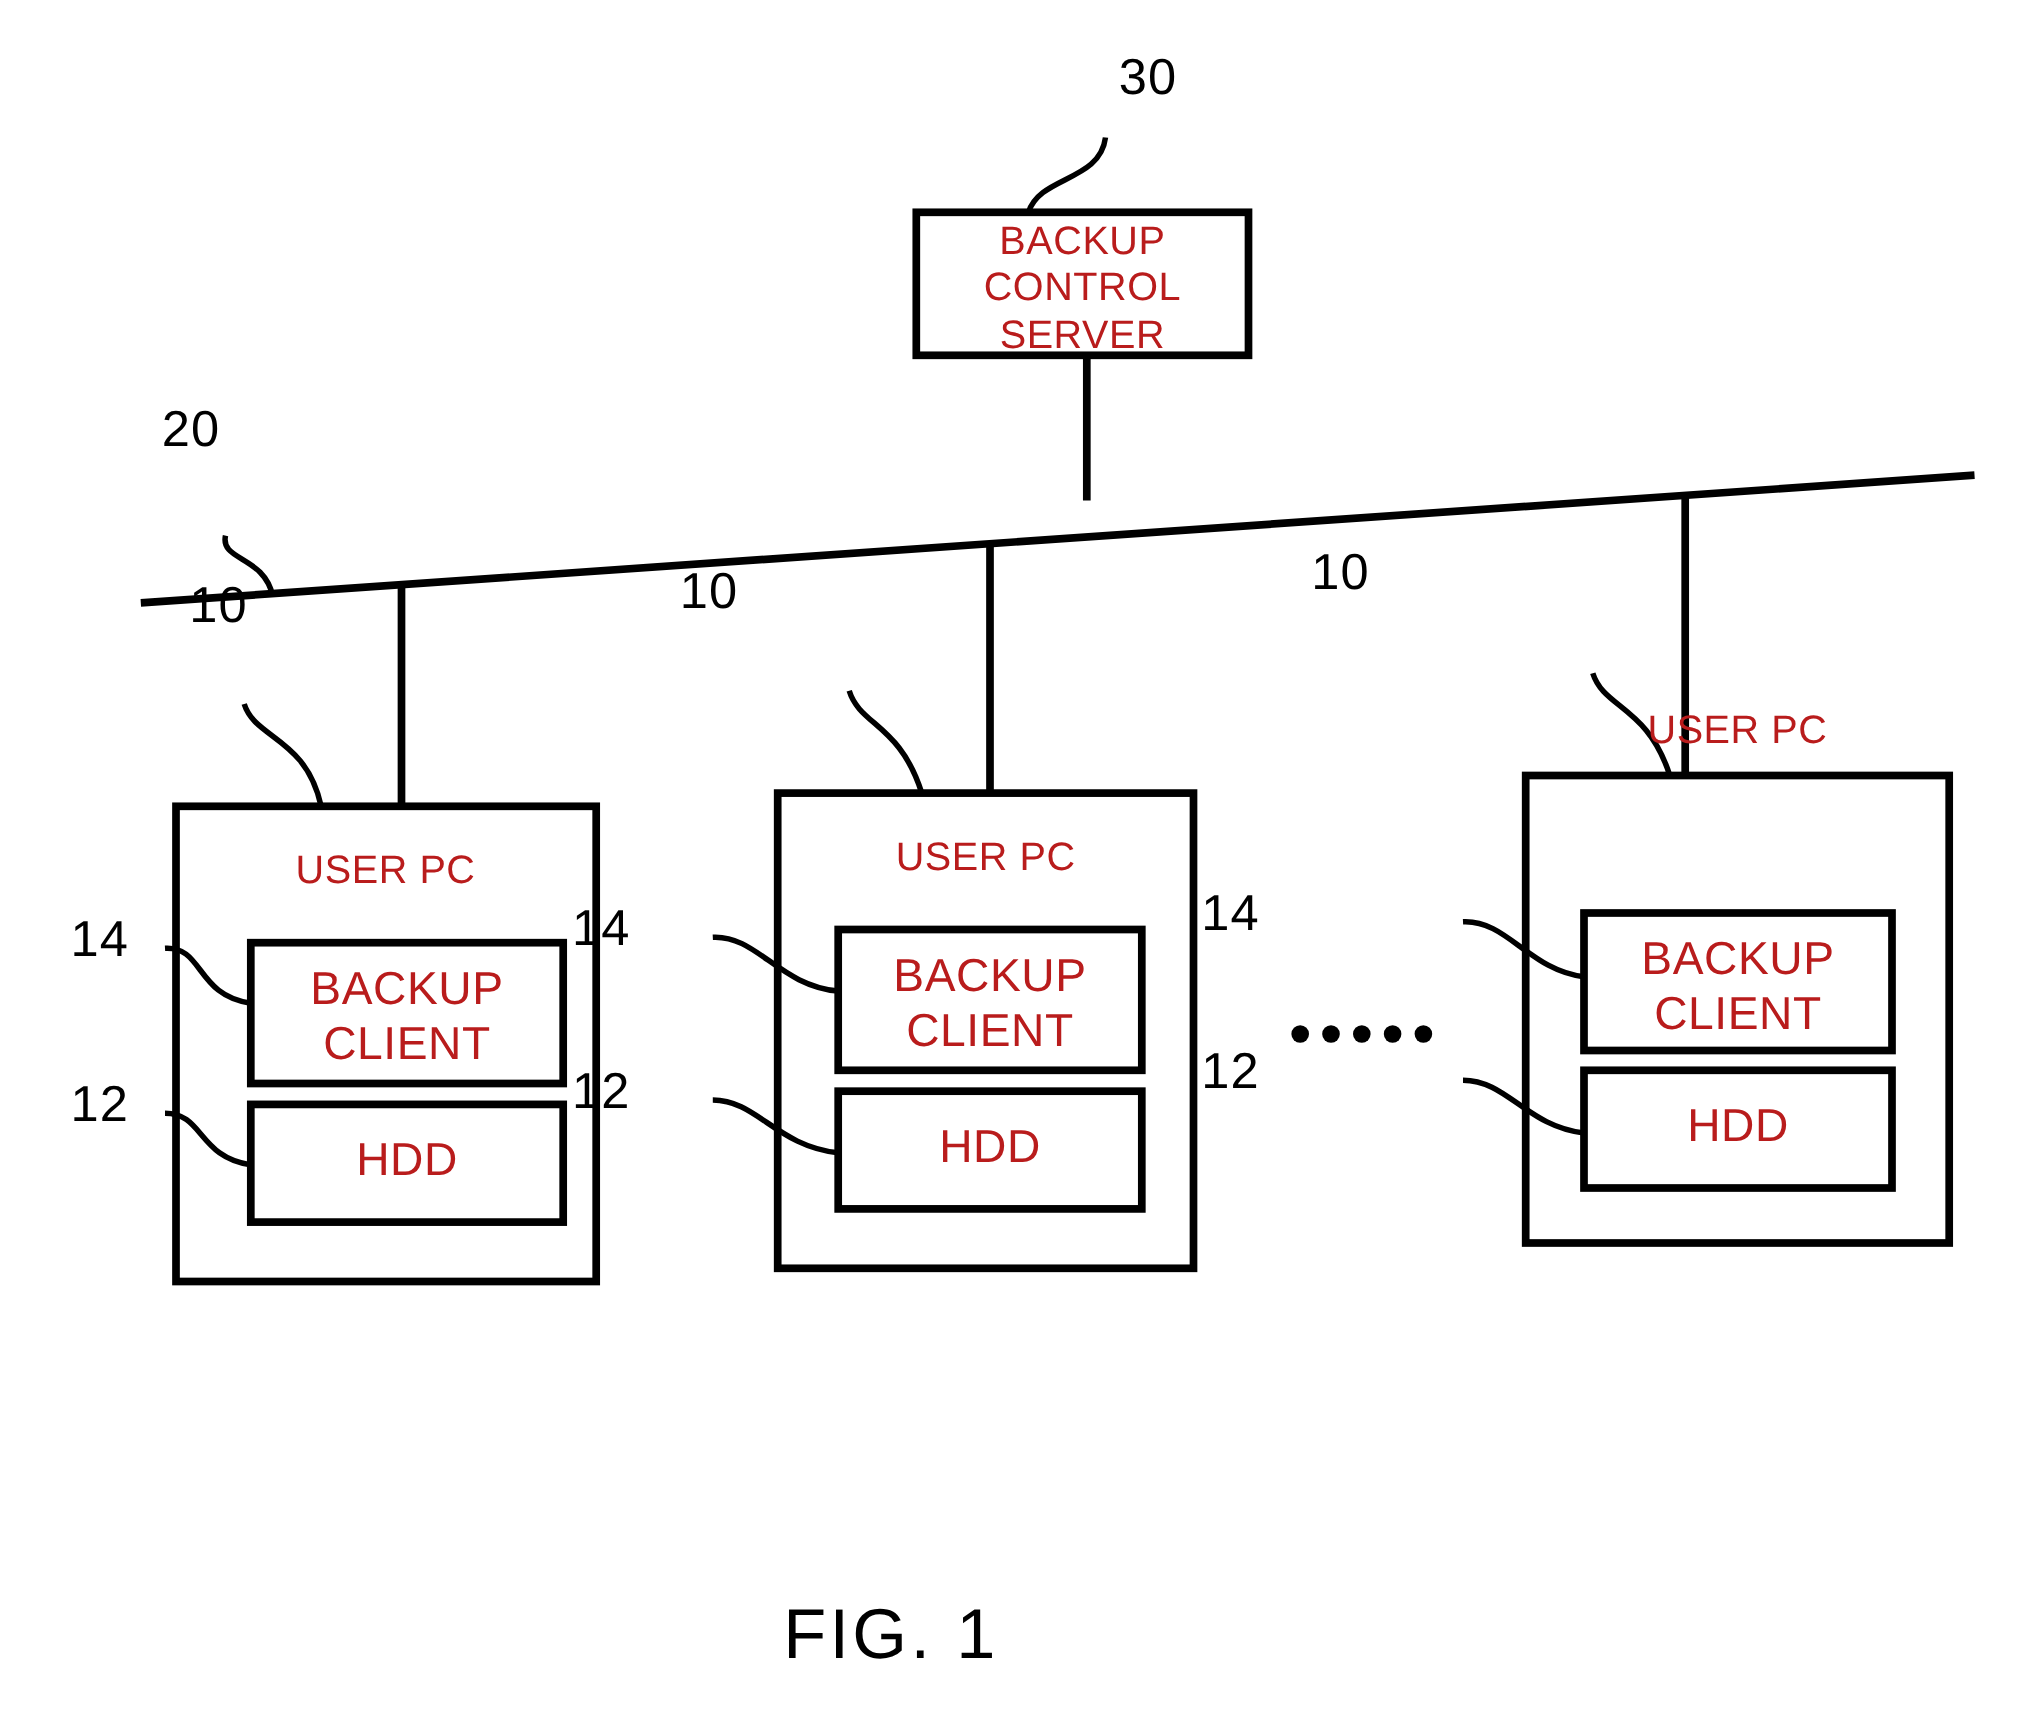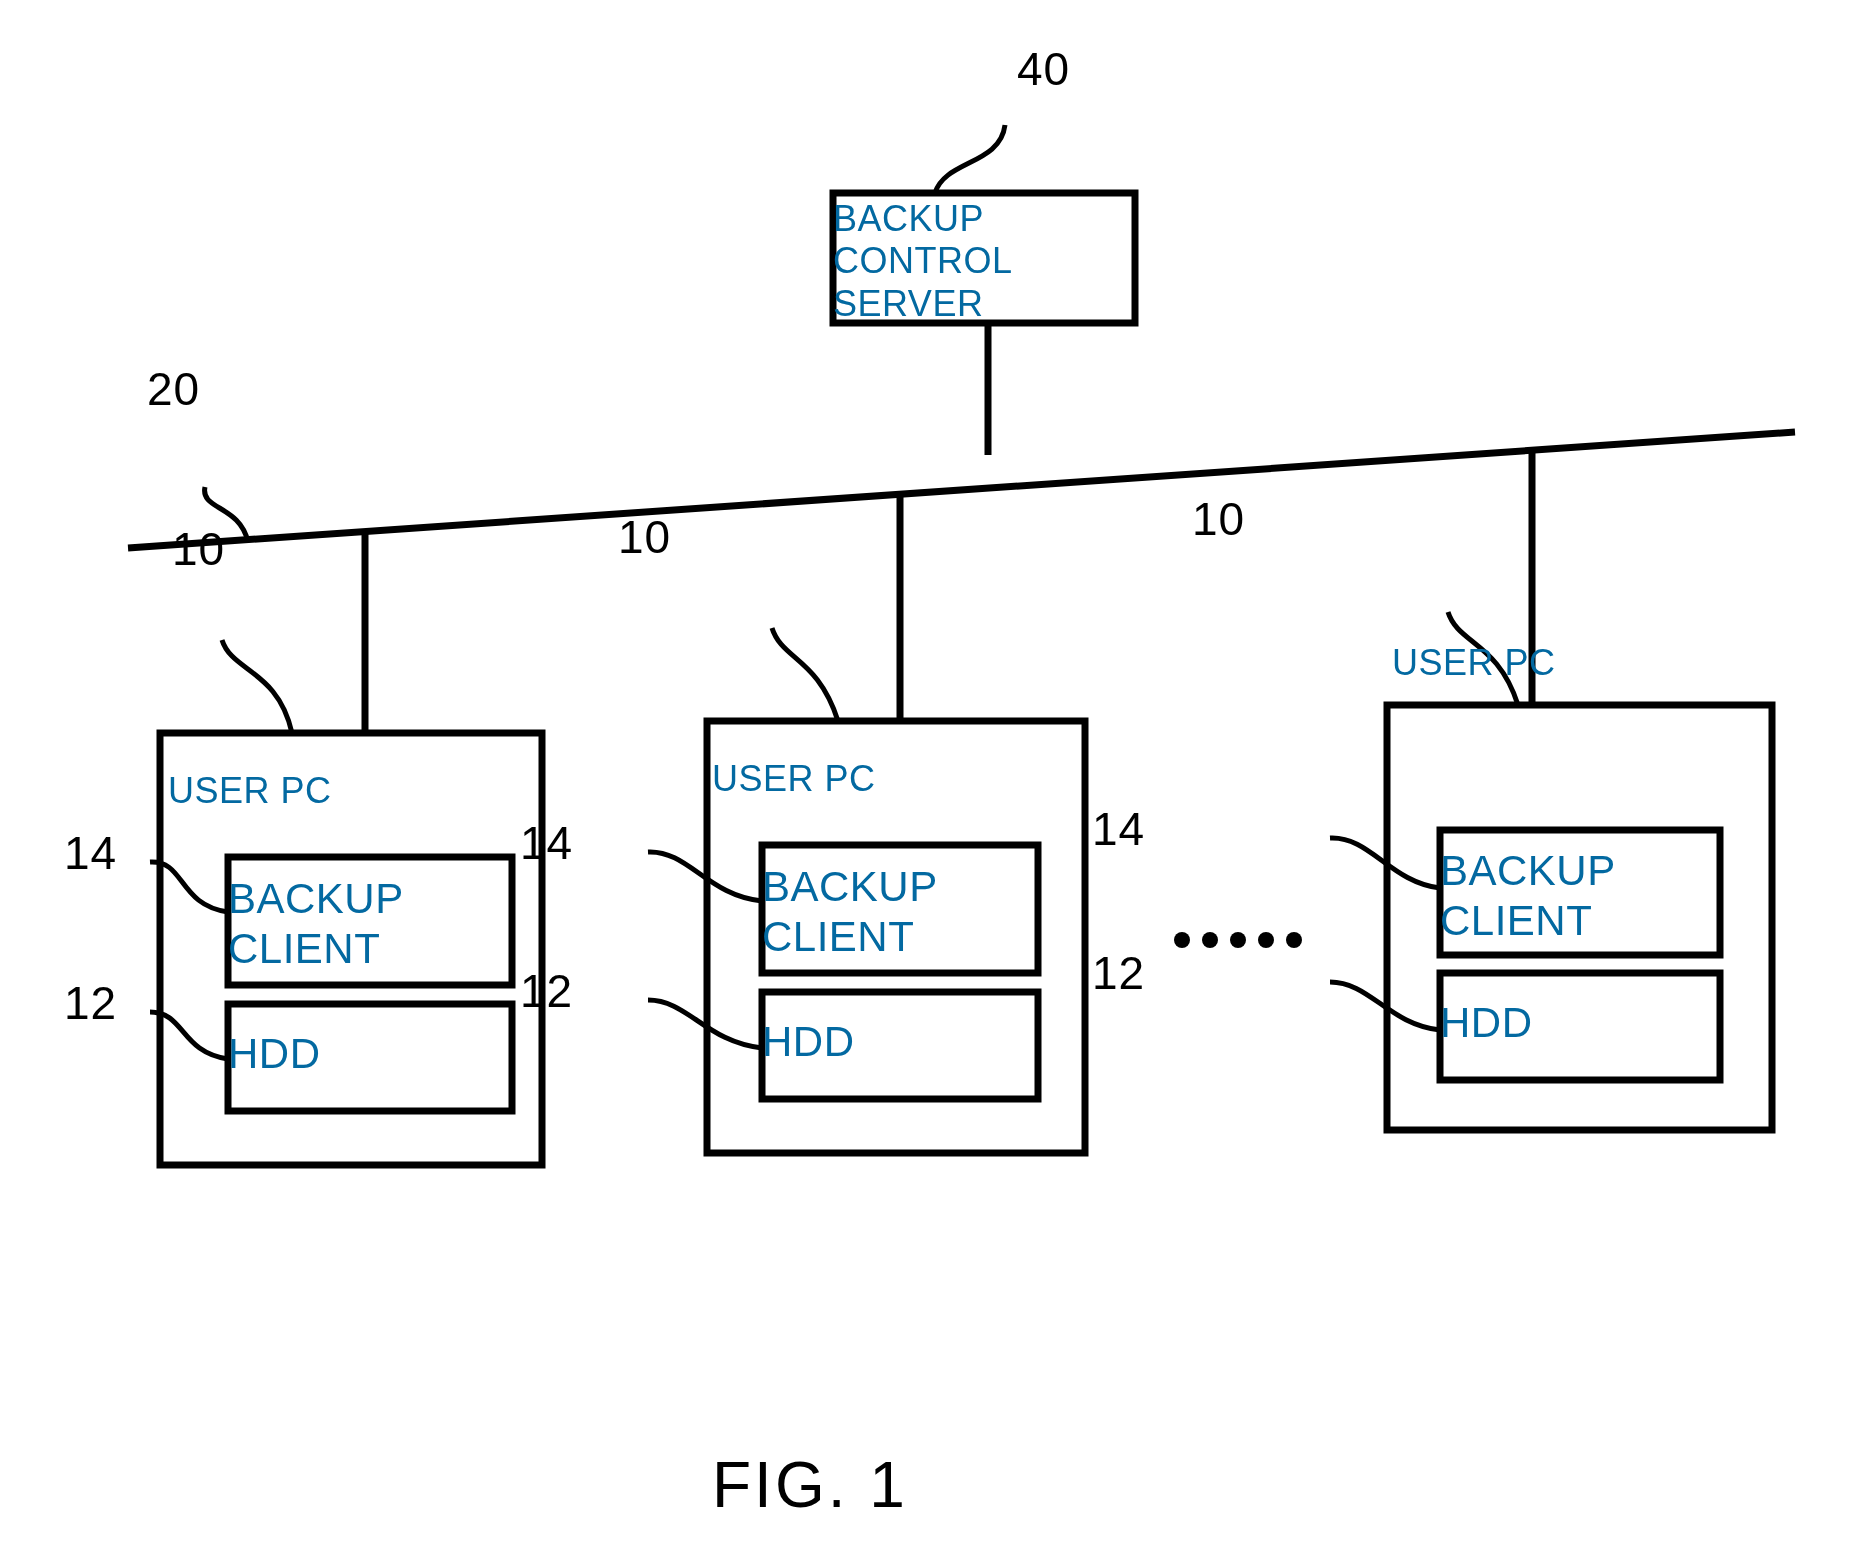--- a/index.html
+++ b/index.html
@@ -18,22 +18,23 @@
   }
   #figure-svg {
     position: absolute;
     left: 0;
     top: 0;
     width: 1855px;
     height: 1562px;
   }
   .box-label {
     position: absolute;
+    text-align: center;
     font-family: "Liberation Sans", sans-serif;
-    color: #0369a1;
+    color: #b91c1c;
     line-height: 1.18;
     letter-spacing: 0.5px;
     white-space: pre-line;
     user-select: none;
   }
   .ref-num {
     position: absolute;
     font-family: "Liberation Sans", sans-serif;
     color: #000;
     font-size: 46px;
@@ -109,21 +110,21 @@
         <circle cx="1266" cy="940" r="8"></circle>
         <circle cx="1294" cy="940" r="8"></circle>
       </g>
     </g>
   </svg>
 
   <div class="box-label" id="server-text">BACKUP
 CONTROL
 SERVER</div>
 
-  <div class="ref-num" style="left:1017px; top:42px;">40</div>
+  <div class="ref-num" style="left:1017px; top:42px;">30</div>
 
   <div class="ref-num" style="left:147px; top:362px;">20</div>
 
   <div class="ref-num" style="left:172px; top:522px;">10</div>
 
   <div class="box-label userpc-title" style="left:168px; top:770px; width:365px;">USER PC</div>
 
   <div class="box-label inner-title" style="left:228px; top:874px; width:284px;">BACKUP
 CLIENT</div>
 

